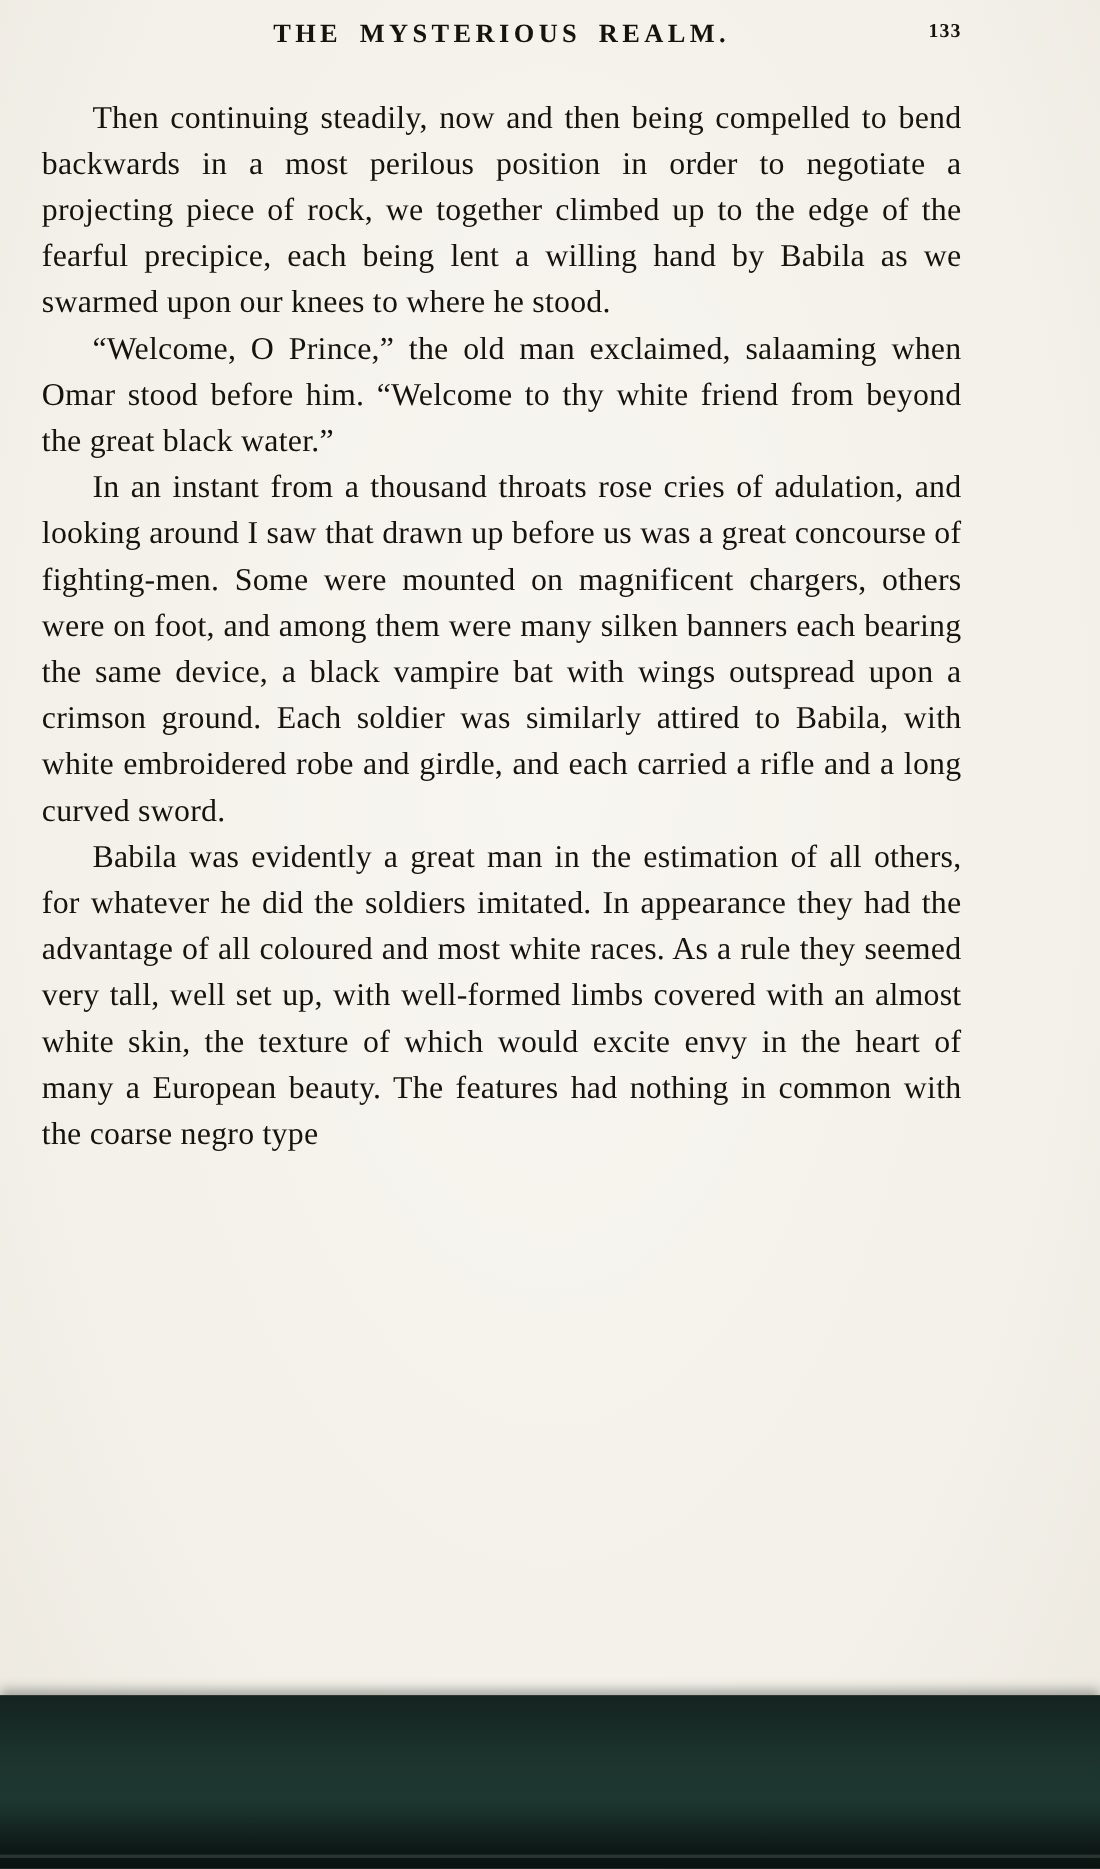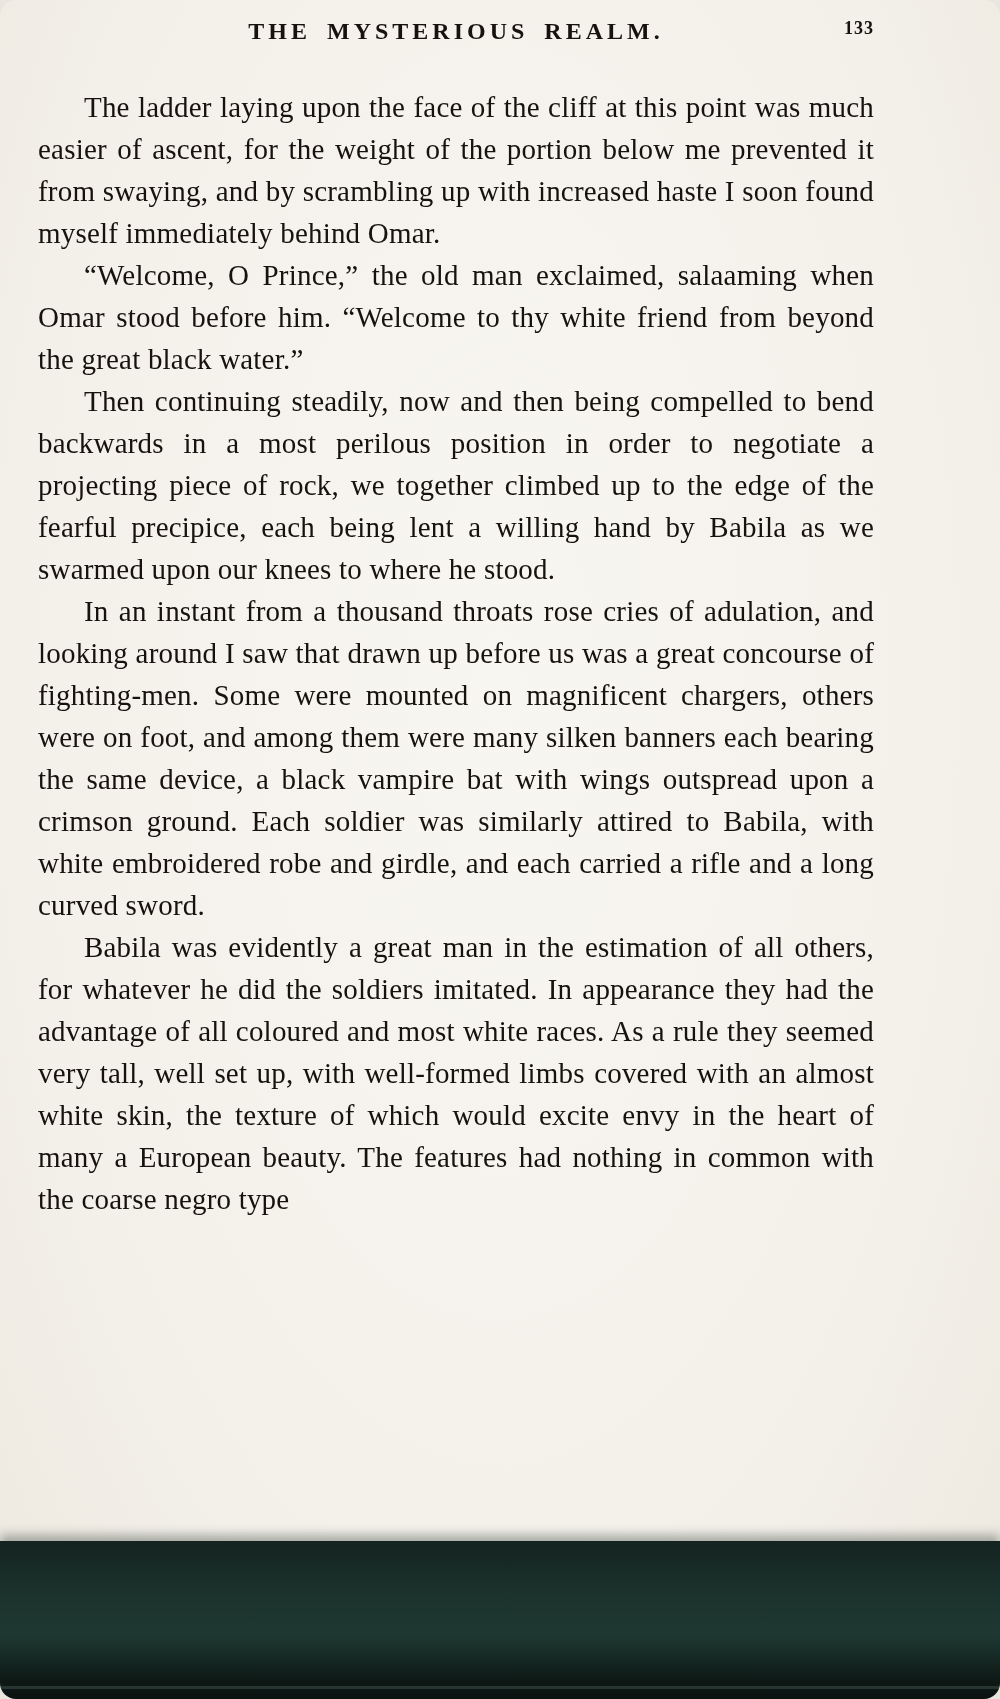--- a/index.html
+++ b/index.html
@@ -9,21 +9,20 @@
   }
   .page {
     position: relative;
     width: 1000px;
     height: 1699px;
     background: #f6f4ee;
     background-image: radial-gradient(ellipse at 50% 40%, #f8f6f1 0%, #f3f0e9 70%, #ece8df 100%);
     font-family: "Liberation Serif", "DejaVu Serif", serif;
     color: #17120e;
     overflow: hidden;
-    border-radius: 16px;
   }
   .content {
     position: absolute;
     left: 38px;
     top: 18px;
     width: 836px;
   }
   .running-header {
     position: relative;
     height: 34px;
@@ -87,23 +86,22 @@
 <div class="page">
 
   <main class="content">
 
     <header class="running-header">
       <span class="running-title">THE MYSTERIOUS REALM.</span>
       <span class="page-number">133</span>
     </header>
 
     <section class="body-text">
-      <p class="indent">The ladder laying upon the face of the cliff at this point was much easier of ascent, for the weight of the portion below me prevented it from swaying, and by scrambling up with increased haste I soon found myself immediately behind Omar.</p>
+      <p class="indent">Then continuing steadily, now and then being compelled to bend backwards in a most perilous position in order to negotiate a projecting piece of rock, we together climbed up to the edge of the fearful precipice, each being lent a willing hand by Babila as we swarmed upon our knees to where he stood.</p>
       <p class="indent">“Welcome, O Prince,” the old man exclaimed, salaaming when Omar stood before him.  “Welcome to thy white friend from beyond the great black water.”</p>
-      <p class="indent">Then continuing steadily, now and then being compelled to bend backwards in a most perilous position in order to negotiate a projecting piece of rock, we together climbed up to the edge of the fearful precipice, each being lent a willing hand by Babila as we swarmed upon our knees to where he stood.</p>
       <p class="indent">In an instant from a thousand throats rose cries of adulation, and looking around I saw that drawn up before us was a great concourse of fighting-men.  Some were mounted on magnificent chargers, others were on foot, and among them were many silken banners each bearing the same device, a black vampire bat with wings outspread upon a crimson ground.  Each soldier was similarly attired to Babila, with white embroidered robe and girdle, and each carried a rifle and a long curved sword.</p>
       <p class="indent">Babila was evidently a great man in the estimation of all others, for whatever he did the soldiers imitated. In appearance they had the advantage of all coloured and most white races.  As a rule they seemed very tall, well set up, with well-formed limbs covered with an almost white skin, the texture of which would excite envy in the heart of many a European beauty.  The features had nothing in common with the coarse negro type</p>
     </section>
 
   </main>
 
   <div class="scan-bar"></div>
 
 </div>
 

